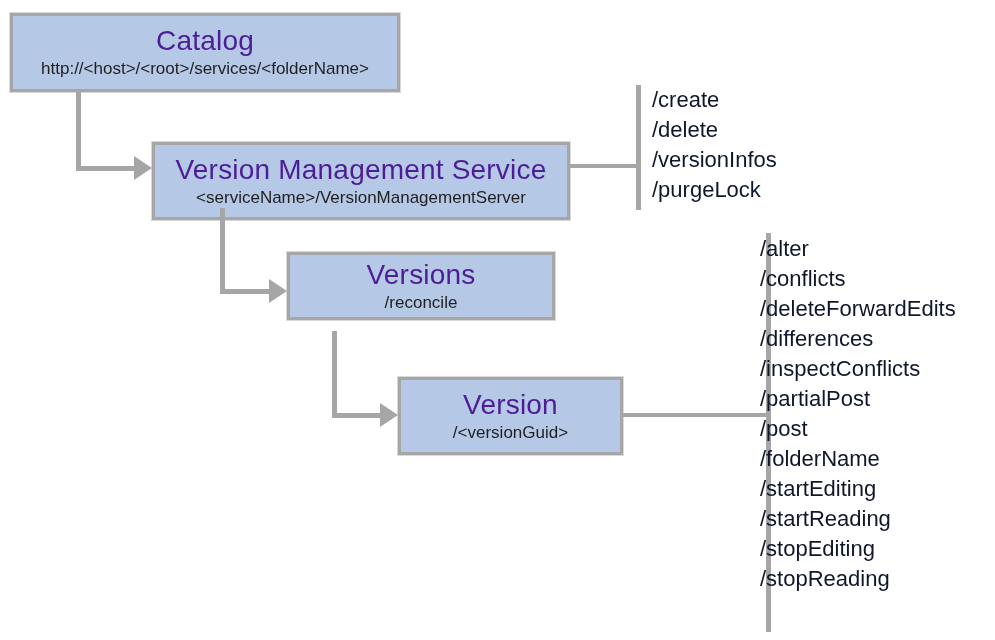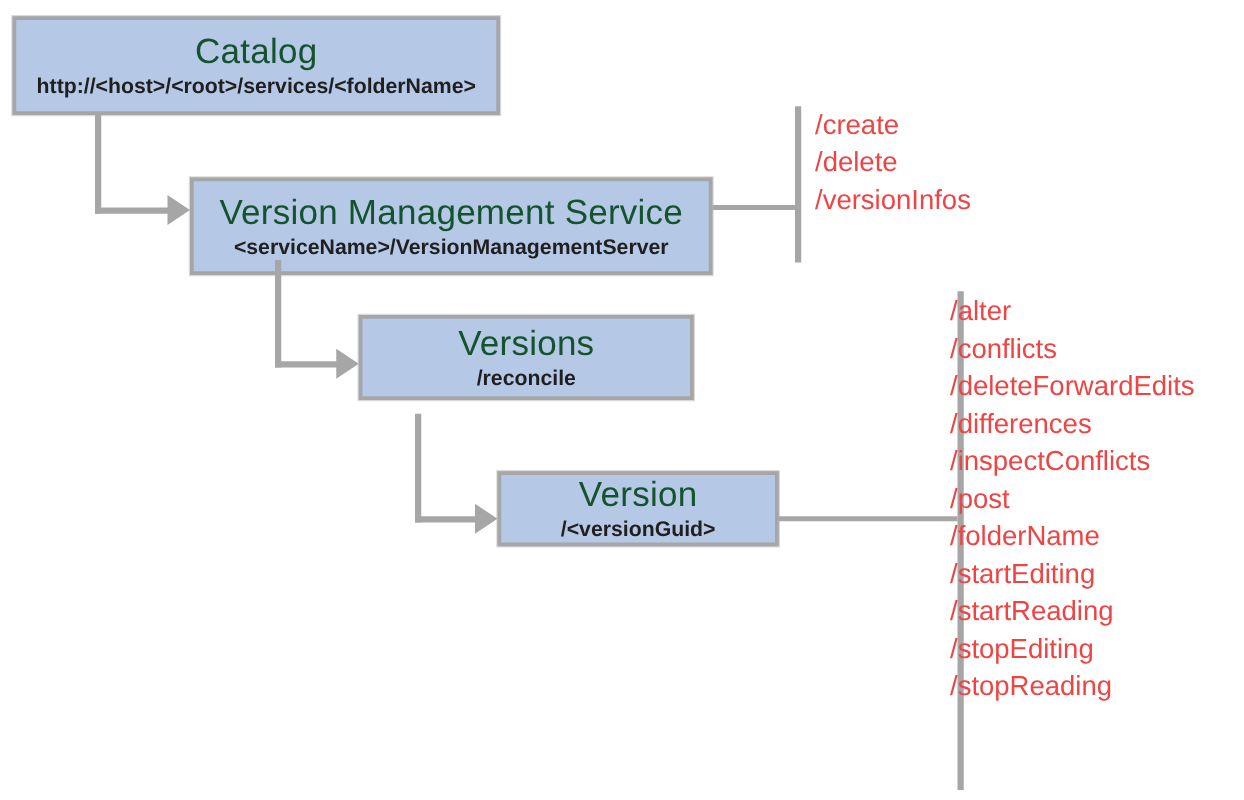--- a/index.html
+++ b/index.html
@@ -22,36 +22,36 @@
     box-shadow: 0 0 0 1px #d9d9d9;
     display: flex;
     flex-direction: column;
     align-items: center;
     justify-content: center;
     text-align: center;
   }
   .node-title {
     font-size: 28px;
     line-height: 1.15;
-    color: #14532d;
+    color: #4c1d95;
     letter-spacing: 0.2px;
   }
   .node-subtitle {
     font-size: 17px;
-    font-weight: bold;
+    font-weight: normal;
     color: #1f1f1f;
     line-height: 1.2;
     margin-top: 2px;
     white-space: nowrap;
   }
 
   #node-catalog  { left: 10px;  top: 13px;  width: 390px; height: 79px; }
   #node-vms      { left: 152px; top: 130px; width: 418px; height: 78px; margin-top: 12px; }
   #node-versions { left: 287px; top: 252px; width: 268px; height: 68px; }
-  #node-version  { left: 398px; top: 377px; width: 225px; height: 60px; }
+  #node-version  { left: 398px; top: 377px; width: 225px; height: 78px; }
 
   
   .line {
     position: absolute;
     background: #a6a6a6;
   }
   .arrowhead {
     position: absolute;
     width: 0; height: 0;
     border-top: 12px solid transparent;
@@ -76,21 +76,21 @@
 
   
   #r1-h   { left: 570px; top: 164px; width: 66px;  height: 4px; }
   #r1-bar { left: 636px; top: 85px;  width: 5px;   height: 125px; }
   #r2-h   { left: 623px; top: 413px; width: 143px; height: 4px; }
   #r2-bar { left: 766px; top: 233px; width: 5px;   height: 399px; }
 
   
   .op-list {
     position: absolute;
-    color: #ef4444;
+    color: #0f172a;
     font-size: 22px;
   }
   #ops-service { left: 652px; top: 85px;  }
   #ops-version { left: 760px; top: 234px; }
   .op-item {
     height: 30px;
     line-height: 30px;
     white-space: nowrap;
   }
 </style>
@@ -130,30 +130,32 @@
   <div class="line" id="c3-v"></div>
   <div class="line" id="c3-h"></div>
   <div class="arrowhead" id="c3-a"></div>
 
   <div class="line" id="r1-h"></div>
   <div class="line" id="r1-bar"></div>
   <div class="op-list" id="ops-service">
       <div class="op-item">/create</div>
       <div class="op-item">/delete</div>
       <div class="op-item">/versionInfos</div>
+      <div class="op-item">/purgeLock</div>
     </div>
 
   <div class="line" id="r2-h"></div>
   <div class="line" id="r2-bar"></div>
   <div class="op-list" id="ops-version">
       <div class="op-item">/alter</div>
       <div class="op-item">/conflicts</div>
       <div class="op-item">/deleteForwardEdits</div>
       <div class="op-item">/differences</div>
       <div class="op-item">/inspectConflicts</div>
+      <div class="op-item">/partialPost</div>
       <div class="op-item">/post</div>
       <div class="op-item">/folderName</div>
       <div class="op-item">/startEditing</div>
       <div class="op-item">/startReading</div>
       <div class="op-item">/stopEditing</div>
       <div class="op-item">/stopReading</div>
     </div>
 
 </div>
 

